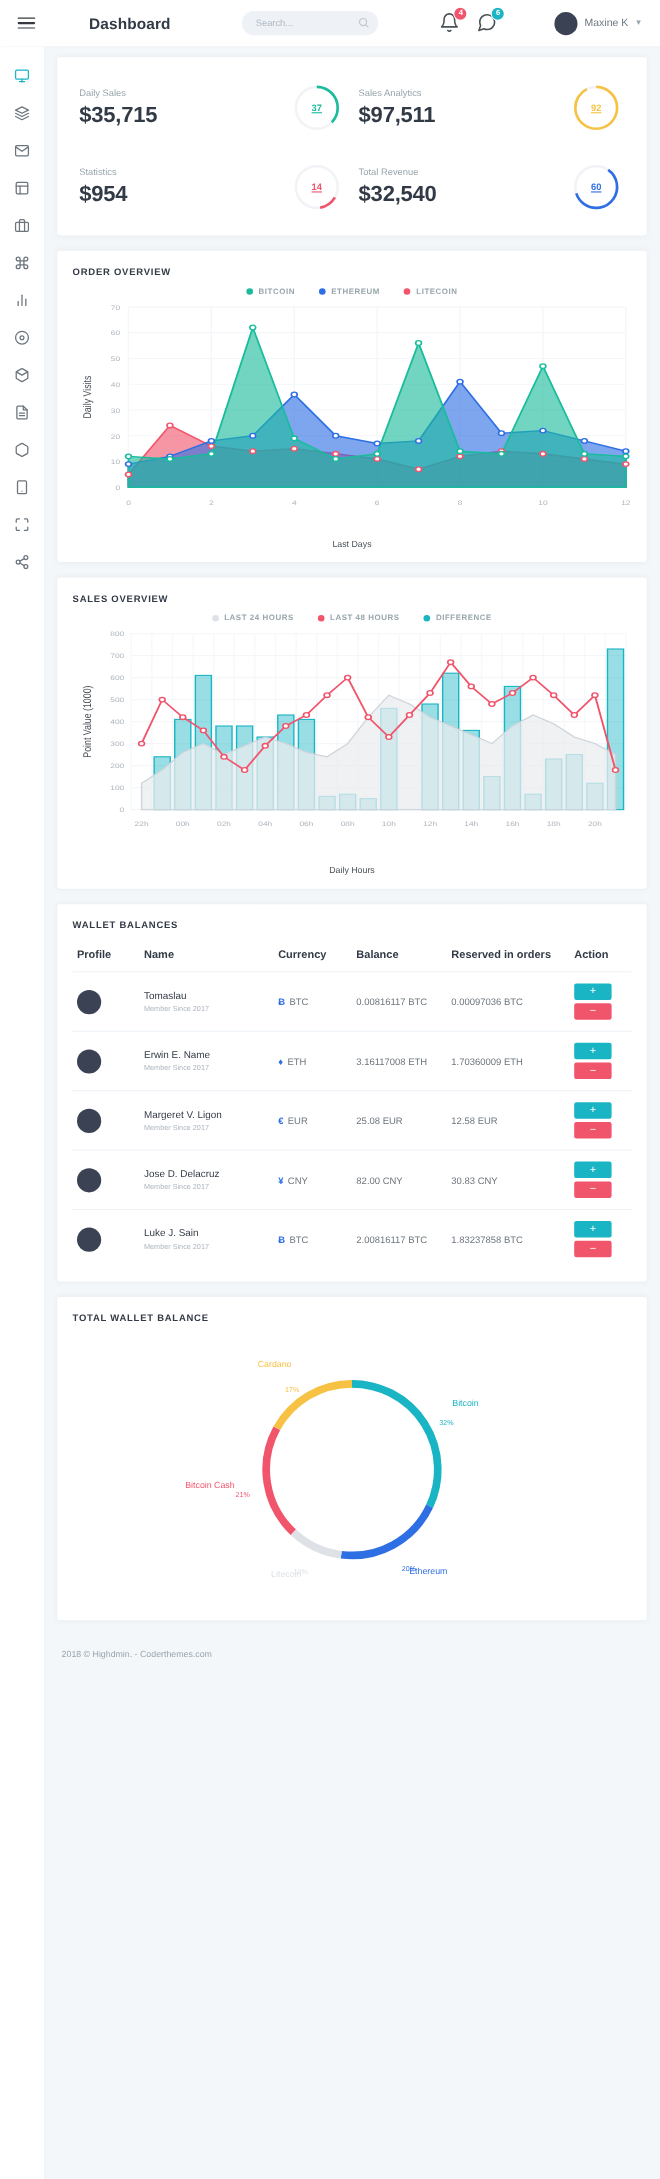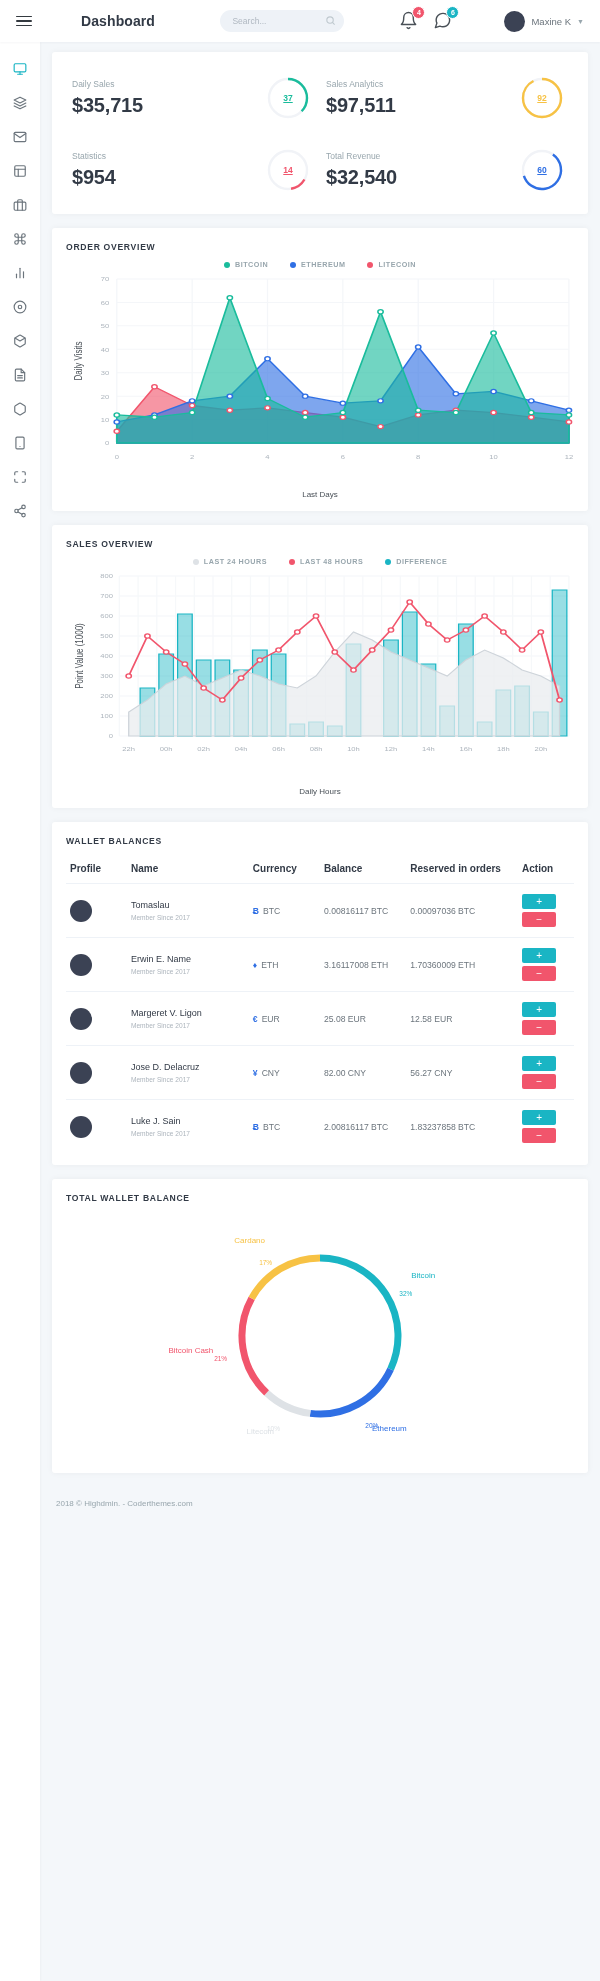--- a/index.html
+++ b/index.html
@@ -651,21 +651,21 @@
                 <div class="uname">Jose D. Delacruz</div>
                 <div class="umeta">Member Since 2017</div>
               </td>
               <td>
                 <span class="cur">
                   <span class="cur-sym" style="color: rgb(47, 111, 228);">¥</span>
                   <span>CNY</span>
                 </span>
               </td>
               <td>82.00 CNY</td>
-              <td>56.27 CNY</td>
+              <td>30.83 CNY</td>
               <td>
                 <div class="btn-stack">
                   <button class="btn-sq btn-cyan">+</button>
                   <button class="btn-sq btn-red">−</button>
                 </div>
               </td>
             </tr>
             <tr>
               <td>
                 <div class="avatar-row"></div>

